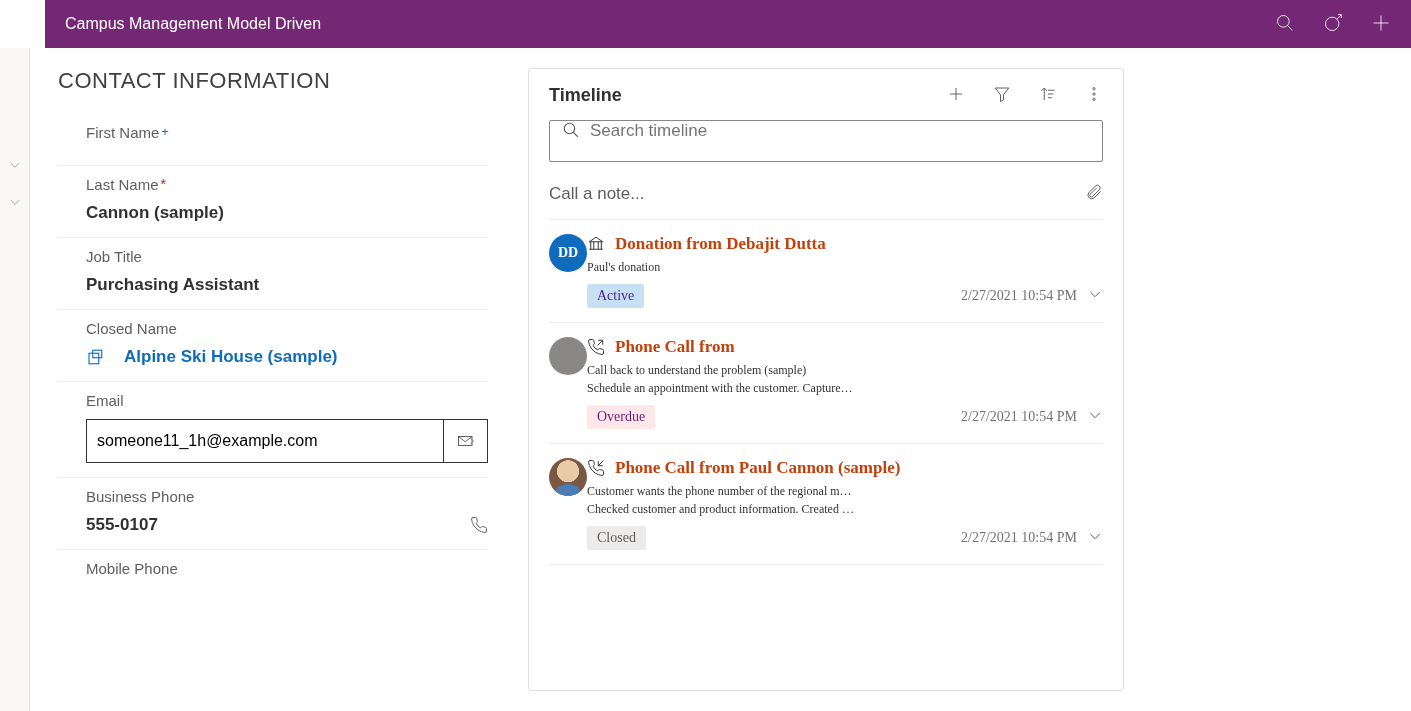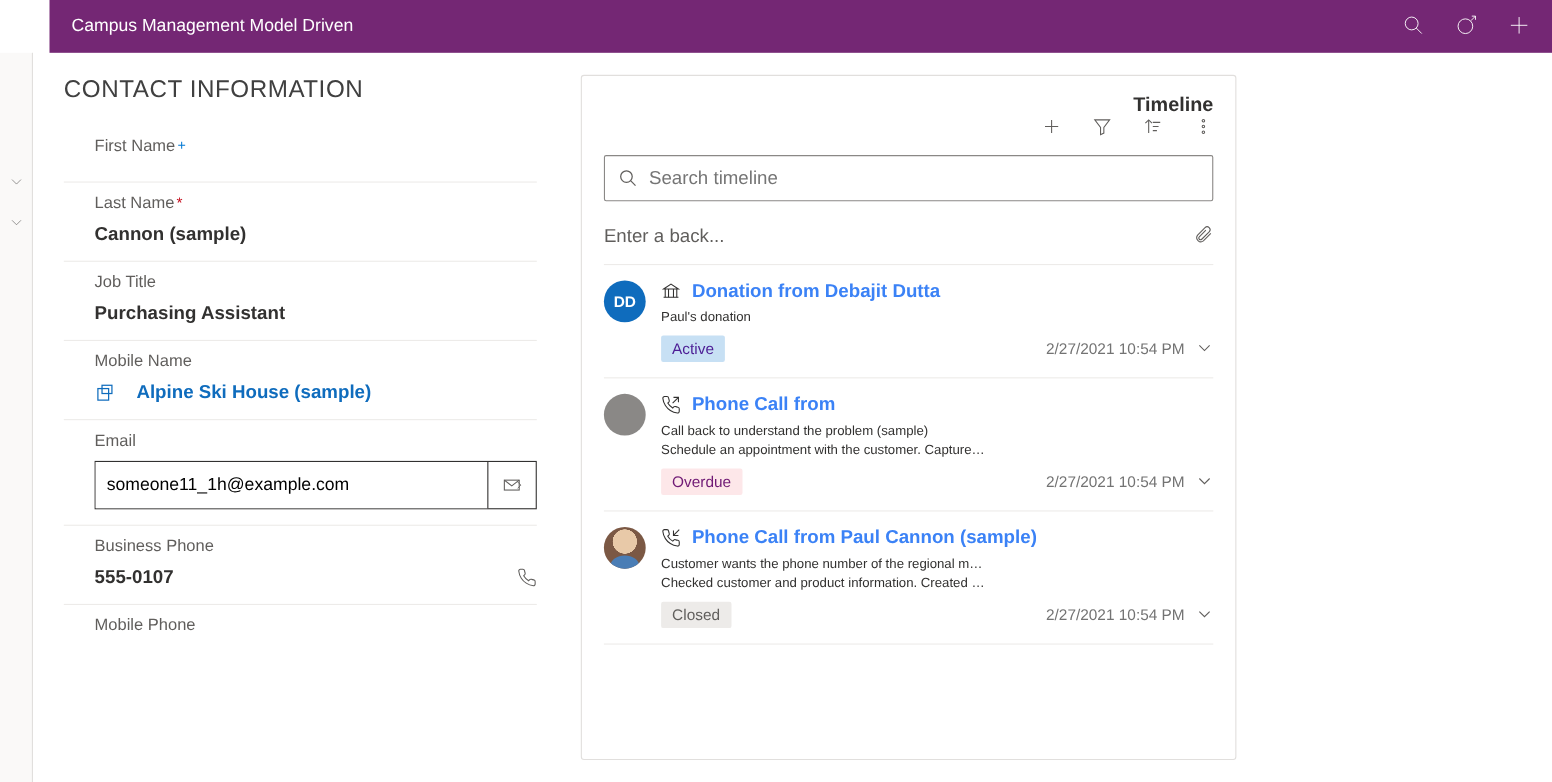--- a/index.html
+++ b/index.html
@@ -127,31 +127,30 @@
       border-radius: 3px;
       padding: 16px 20px;
       display: flex;
       flex-direction: column;
     }
     .timeline-header {
       display: flex;
       align-items: flex-end;
       justify-content: space-between;
       margin-bottom: 14px;
-      flex-direction: column;
     }
     .timeline-title { font-size: 18px; font-weight: 600; }
     .timeline-tools { display: flex; gap: 28px; align-items: center; }
     .timeline-tools svg { width: 18px; height: 18px; stroke: #605e5c; fill: none; stroke-width: 1.3; }
     .search-box {
       border: 1px solid #8a8886;
       border-radius: 2px;
       height: 42px;
       display: flex;
-      align-items: center;
+      align-items: flex-start;
       padding: 0 12px;
       gap: 10px;
       margin-bottom: 14px;
     }
     .search-box svg { width: 18px; height: 18px; stroke: #605e5c; fill: none; stroke-width: 1.5; }
     .search-input {
       border: none;
       outline: none;
       font-size: 17px;
       flex: 1;
@@ -161,23 +160,24 @@
       justify-content: space-between;
       align-items: center;
       padding: 6px 0 14px;
       border-bottom: 1px solid #edebe9;
     }
     .note-text { font-size: 17px; color: #605e5c; }
     .note-row svg { width: 18px; height: 20px; stroke: #605e5c; fill: none; stroke-width: 1.3; }
 
     .timeline-item {
       display: flex;
-      gap: 14px;
+      gap: 0;
       padding: 14px 0;
       border-bottom: 1px solid #edebe9;
+      font-family: Liberation Serif, serif;
     }
     .avatar {
       width: 38px; height: 38px; border-radius: 50%;
       display: flex; align-items: center; justify-content: center;
       font-size: 14px; font-weight: 600; color: #fff;
       flex-shrink: 0;
     }
     .avatar-dd { background: #0f6cbd; }
     .avatar-gray { background: #8a8886; }
     .avatar-photo {
@@ -187,21 +187,21 @@
     }
     .avatar-photo::after {
       content:""; position:absolute; bottom:-6px; left:6px; right:6px; height:18px;
       background:#4a7db5; border-radius:50% 50% 0 0;
     }
     .item-body { flex: 1; }
     .item-title-row {
       display: flex; align-items: center; gap: 10px; margin-bottom: 4px;
     }
     .item-title-row svg { width: 18px; height: 18px; stroke: #323130; fill: none; stroke-width: 1.3; flex-shrink:0; }
-    .item-title { font-size: 17px; font-weight: 600; color: #3b82f6; text-align: right; }
+    .item-title { font-size: 17px; font-weight: 600; color: #c2410c; text-align: right; }
     .item-desc { font-size: 12px; color: #323130; line-height: 1.5; }
     .item-footer {
       display: flex; justify-content: space-between; align-items: center; margin-top: 8px;
     }
     .status-pill {
       font-size: 14px; padding: 4px 10px; border-radius: 2px;
     }
     .pill-active { background: #c7e0f4; color: #4c1d95; }
     .pill-overdue { background: #fde7e9; color: #701a75; }
     .pill-closed { background: #edebe9; color: #605e5c; }
@@ -270,21 +270,21 @@
         </div>
         <div class="field-value">Cannon (sample)</div>
       </div>
 
       <div class="field-group">
         <div class="field-label">Job Title</div>
         <div class="field-value">Purchasing Assistant</div>
       </div>
 
       <div class="field-group">
-        <div class="field-label">Mobile Name</div>
+        <div class="field-label">Closed Name</div>
         <div class="account-link">
           <svg viewBox="0 0 24 24">
               <rect x="4" y="7" width="13" height="14"></rect>
               <rect x="9" y="3" width="12" height="10"></rect>
             </svg>
           <span>Alpine Ski House (sample)</span>
         </div>
       </div>
 
       <div class="field-group">
@@ -352,21 +352,21 @@
 
       <div class="search-box">
         <svg viewBox="0 0 24 24">
             <circle cx="10" cy="10" r="7"></circle>
             <line x1="21" y1="21" x2="15" y2="15"></line>
           </svg>
         <input class="search-input" placeholder="Search timeline" style="">
       </div>
 
       <div class="note-row">
-        <div class="note-text">Enter a back...</div>
+        <div class="note-text">Call a note...</div>
         <span>
           <svg viewBox="0 0 24 24">
               <path d="M21 11l-9 9a5 5 0 0 1-7-7l9-9a3.5 3.5 0 0 1 5 5l-9 9a2 2 0 0 1-3-3l8-8"></path>
             </svg>
         </span>
       </div>
 
       <div class="timeline-item">
         <div class="avatar avatar-dd">DD</div>
         <div class="item-body">

